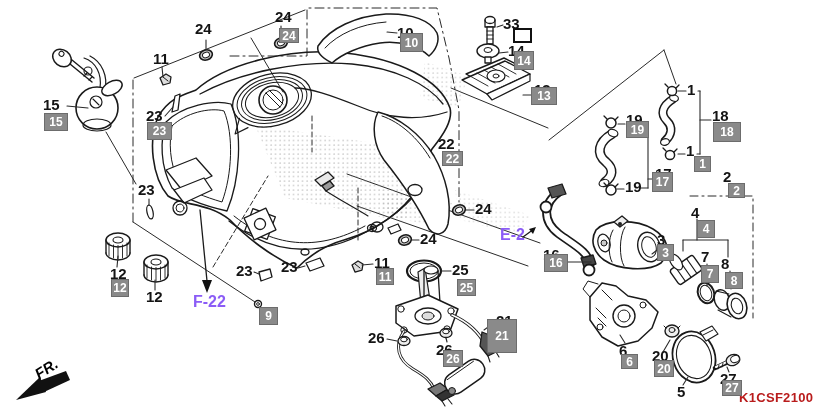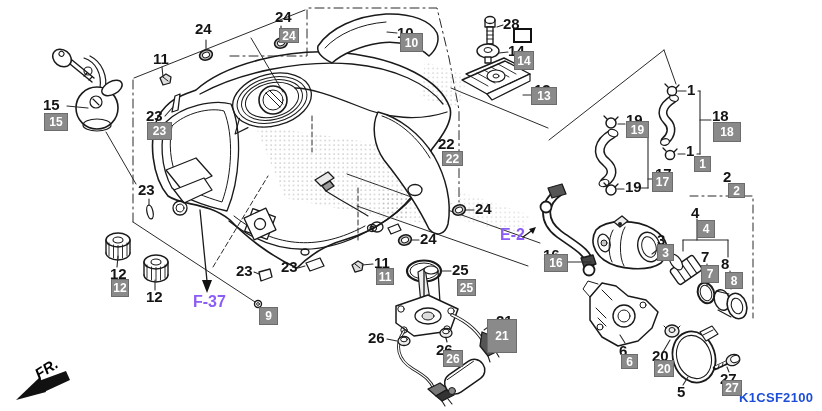--- a/index.html
+++ b/index.html
@@ -10,21 +10,21 @@
        line-height:14px;white-space:nowrap;}
   .ref{position:absolute;font:700 16px "Liberation Sans",sans-serif;color:#8b5cf6;
        line-height:15px;white-space:nowrap;}
   .box{position:absolute;background:#8a8a8a;border:1px solid #6c6c6c;color:#fff;
        font:700 12px "Liberation Sans",sans-serif;display:flex;align-items:center;
        justify-content:center;box-sizing:border-box;z-index:5;}
   .wbox{position:absolute;background:#fff;border:2px solid #111;box-sizing:border-box;z-index:5;}
   #fr-marker{position:absolute;left:34px;top:360px;font:italic 700 15px "Liberation Sans",sans-serif;
        color:#000;transform:rotate(-33deg);z-index:4;}
   #code-label{position:absolute;left:739px;top:390px;font:700 13px "Liberation Sans",sans-serif;
-       color:#1d4ed8;letter-spacing:.3px;z-index:4;}
+       color:#b91c1c;letter-spacing:.3px;z-index:4;}
 </style>
 </head>
 <body>
 
 <div id="stage">
 
 <svg id="art" width="822" height="411" viewBox="0 0 822 411" fill="none" stroke="#1a1a1a" stroke-width="1.3" stroke-linecap="round" stroke-linejoin="round">
   <defs>
     <pattern id="dots" width="4.5" height="4.5" patternUnits="userSpaceOnUse">
       <circle cx="1.1" cy="1.1" r="0.8" fill="#9a9a9a" stroke="none"></circle>
@@ -360,21 +360,21 @@
     <polygon points="36,382 66,371 70,380 44,392" fill="#111" stroke="none"></polygon>
   </g>
 </svg>
 
   <div class="lbl" style="left:195px;top:22px">24</div>
   <div class="lbl" style="left:153px;top:52px">11</div>
   <div class="lbl" style="left:43px;top:98px">15</div>
   <div class="lbl" style="left:146px;top:109px">23</div>
   <div class="lbl" style="left:275px;top:10px">24</div>
   <div class="lbl" style="left:397px;top:26px">10</div>
-  <div class="lbl" style="left:503px;top:17px">28</div>
+  <div class="lbl" style="left:503px;top:17px">33</div>
   <div class="lbl" style="left:508px;top:44px">14</div>
   <div class="lbl" style="left:534px;top:83px">13</div>
   <div class="lbl" style="left:438px;top:137px">22</div>
   <div class="lbl" style="left:138px;top:183px">23</div>
   <div class="lbl" style="left:110px;top:267px">12</div>
   <div class="lbl" style="left:146px;top:290px">12</div>
   <div class="lbl" style="left:236px;top:264px">23</div>
   <div class="lbl" style="left:281px;top:260px">23</div>
   <div class="lbl" style="left:374px;top:256px">11</div>
   <div class="lbl" style="left:420px;top:232px">24</div>
@@ -393,21 +393,21 @@
   <div class="lbl" style="left:723px;top:170px">2</div>
   <div class="lbl" style="left:691px;top:206px">4</div>
   <div class="lbl" style="left:701px;top:250px">7</div>
   <div class="lbl" style="left:721px;top:257px">8</div>
   <div class="lbl" style="left:657px;top:233px">3</div>
   <div class="lbl" style="left:619px;top:344px">6</div>
   <div class="lbl" style="left:652px;top:349px">20</div>
   <div class="lbl" style="left:677px;top:385px">5</div>
   <div class="lbl" style="left:720px;top:372px">27</div>
 
-  <div class="ref" style="left:193px;top:294px">F-37</div>
+  <div class="ref" style="left:193px;top:294px">F-22</div>
   <div class="ref" style="left:500px;top:227px">E-2</div>
   <div id="fr-marker">FR.</div>
   <div id="code-label">K1CSF2100</div>
 
   <div class="box" style="left:44px;top:113px;width:24px;height:18px">15</div>
   <div class="box" style="left:147px;top:122px;width:25px;height:18px">23</div>
   <div class="box" style="left:279px;top:28px;width:20px;height:15px">24</div>
   <div class="box" style="left:400px;top:33px;width:23px;height:19px">10</div>
   <div class="box" style="left:514px;top:51px;width:20px;height:19px">14</div>
   <div class="box" style="left:531px;top:87px;width:26px;height:18px">13</div>

